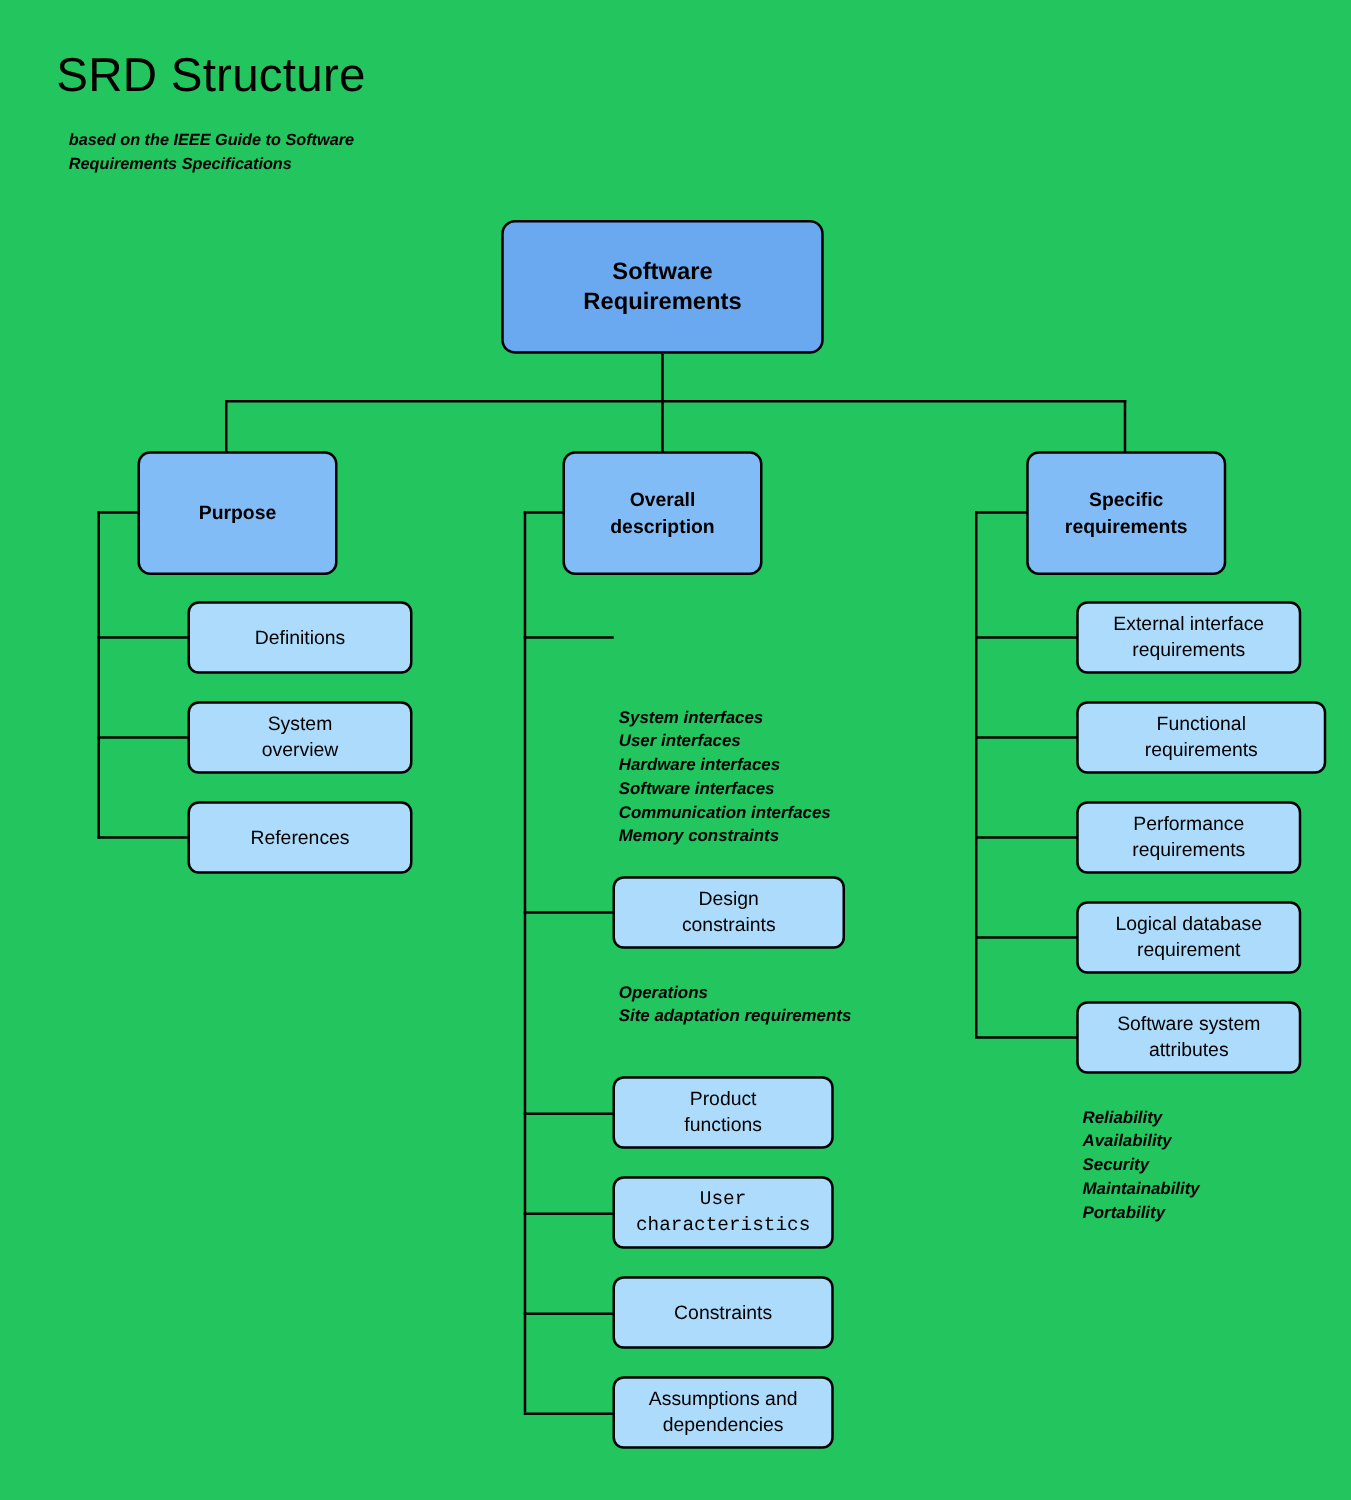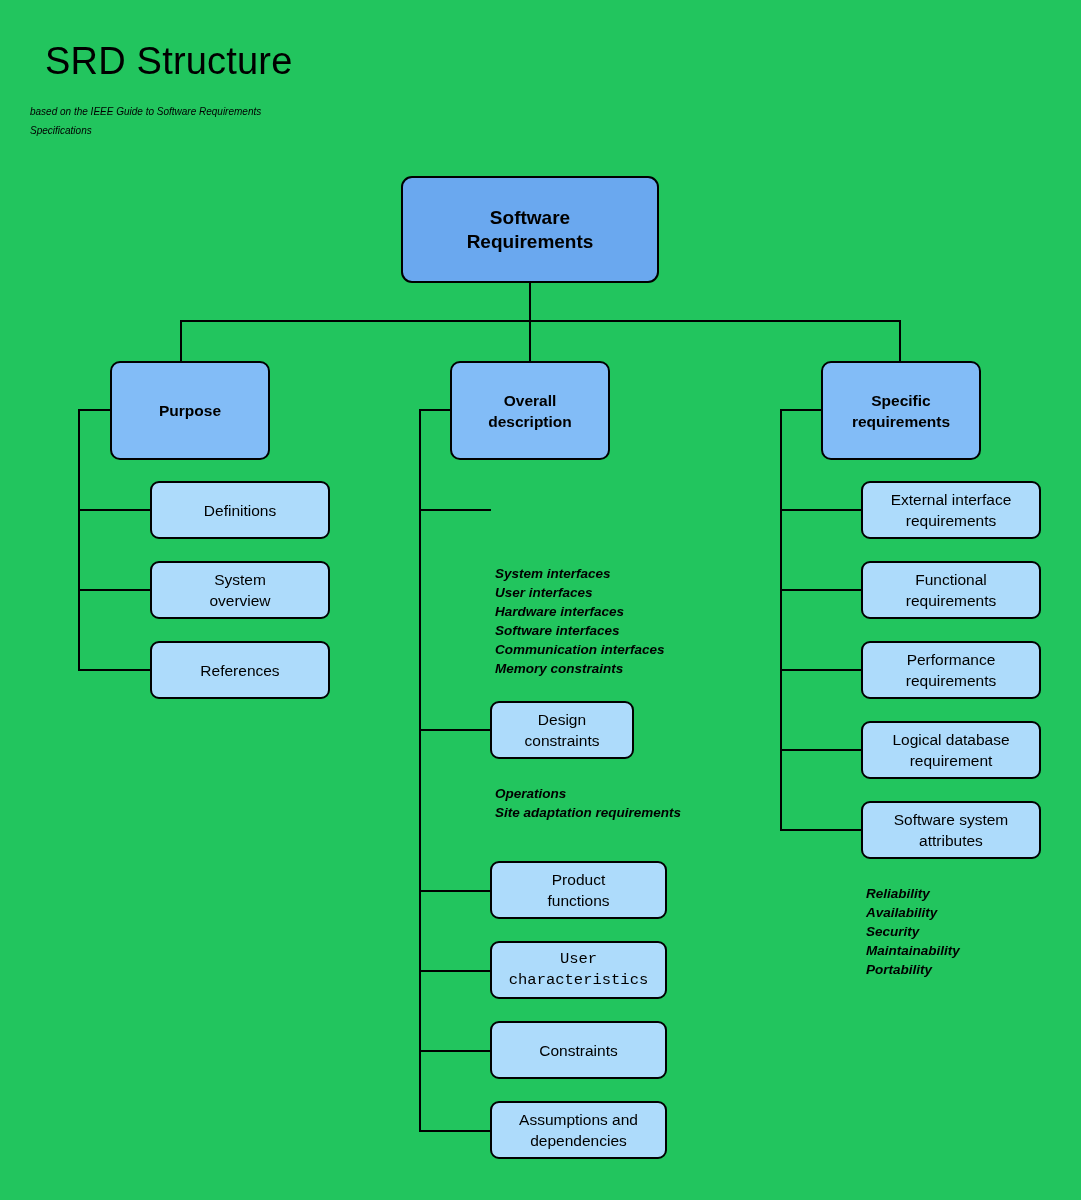--- a/index.html
+++ b/index.html
@@ -26,26 +26,26 @@
     left: 45px;
     top: 38px;
     font-size: 38px;
     font-weight: normal;
     letter-spacing: 0.2px;
     line-height: 46px;
     white-space: nowrap;
   }
   .page-subtitle {
     position: absolute;
-    left: 30px;
+    left: 55px;
     top: 103px;
     width: 260px;
-    font-size: 10px;
+    font-size: 13px;
     font-style: italic;
-    font-weight: normal;
+    font-weight: bold;
     line-height: 18.5px;
   }
 
   
   .line {
     position: absolute;
     background: #000000;
   }
   .line-v { width: 2px; }
   .line-h { height: 2px; }
@@ -143,37 +143,37 @@
   <div class="node level-leaf" style="left:150px; top:641px; width:180px; height:58px;">References</div>
 
   <div class="node level-main" style="left:450px; top:361px; width:160px; height:99px;">Overall
 description</div>
   <div class="note-list" style="left:495px; top:564px;">System interfaces
 User interfaces
 Hardware interfaces
 Software interfaces
 Communication interfaces
 Memory constraints</div>
-  <div class="node level-leaf" style="left:490px; top:701px; width:144px; height:58px;">Design
+  <div class="node level-leaf" style="left:490px; top:701px; width:186px; height:58px;">Design
 constraints</div>
   <div class="note-list" style="left:495px; top:784px;">Operations
 Site adaptation requirements</div>
   <div class="node level-leaf" style="left:490px; top:861px; width:177px; height:58px;">Product
 functions</div>
   <div class="node level-leaf" style="left:490px; top:941px; width:177px; height:58px;font-family:Liberation Mono, monospace;">User
 characteristics</div>
   <div class="node level-leaf" style="left:490px; top:1021px; width:177px; height:58px;">Constraints</div>
   <div class="node level-leaf" style="left:490px; top:1101px; width:177px; height:58px;">Assumptions and
 dependencies</div>
 
   <div class="node level-main" style="left:821px; top:361px; width:160px; height:99px;">Specific
 requirements</div>
   <div class="node level-leaf" style="left:861px; top:481px; width:180px; height:58px;">External interface
 requirements</div>
-  <div class="node level-leaf" style="left:861px; top:561px; width:180px; height:58px;">Functional
+  <div class="node level-leaf" style="left:861px; top:561px; width:200px; height:58px;">Functional
 requirements</div>
   <div class="node level-leaf" style="left:861px; top:641px; width:180px; height:58px;">Performance
 requirements</div>
   <div class="node level-leaf" style="left:861px; top:721px; width:180px; height:58px;">Logical database
 requirement</div>
   <div class="node level-leaf" style="left:861px; top:801px; width:180px; height:58px;">Software system
 attributes</div>
   <div class="note-list" style="left:866px; top:884px;">Reliability
 Availability
 Security

